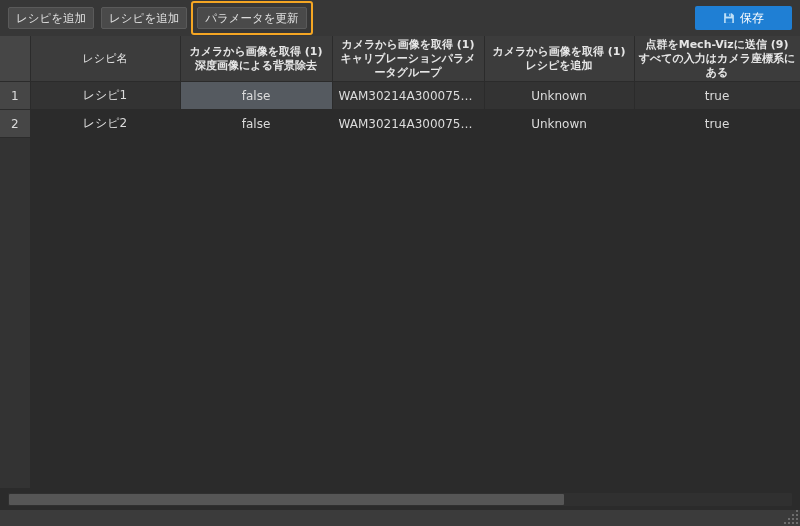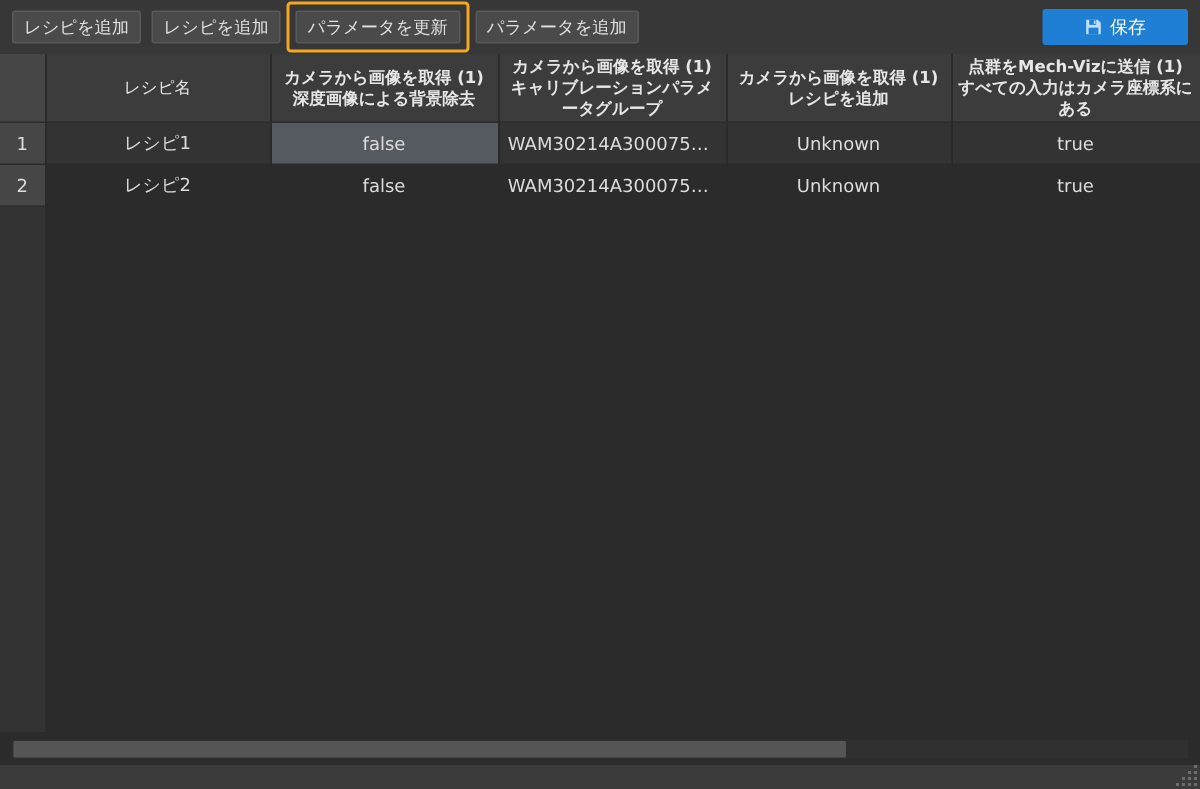--- a/index.html
+++ b/index.html
@@ -212,23 +212,20 @@
   <div class="toolbar">
     <div class="tb-left" id="tb-left">
         <span class="tb-btn-wrap">
           <button class="tb-btn">レシピを追加</button>
         </span>
         <span class="tb-btn-wrap">
           <button class="tb-btn">レシピを追加</button>
         </span>
         <span class="tb-btn-wrap focused">
           <button class="tb-btn">パラメータを更新</button>
-        </span>
-        <span class="tb-btn-wrap">
-          <button class="tb-btn">パラメータを追加</button>
         </span>
       </div>
     <div class="tb-spacer"></div>
     <button class="save-btn">
       <span class="save-icon">
         <svg viewBox="0 0 16 16" width="12" height="12" aria-hidden="true">
           <path fill="#bfe0f7" d="M1.5 1.5h10.2L14.5 4.3V14.5H1.5z"></path>
           <rect fill="#1f7fd4" x="4.2" y="1.5" width="6.2" height="4.6"></rect>
           <rect fill="#bfe0f7" x="8.3" y="2.3" width="1.5" height="3"></rect>
           <rect fill="#1f7fd4" x="3.6" y="8.6" width="8.8" height="5.9"></rect>
@@ -260,21 +257,21 @@
               </th>
               <th>
                 <span class="hdr-l1">カメラから画像を取得 (1)</span>
                 <span class="hdr-l2">キャリブレーションパラメータグループ</span>
               </th>
               <th>
                 <span class="hdr-l1">カメラから画像を取得 (1)</span>
                 <span class="hdr-l2">レシピを追加</span>
               </th>
               <th>
-                <span class="hdr-l1">点群をMech-Vizに送信 (1)</span>
+                <span class="hdr-l1">点群をMech-Vizに送信 (9)</span>
                 <span class="hdr-l2">すべての入力はカメラ座標系にある</span>
               </th>
             </tr>
         </thead>
         <tbody id="grid-body">
             <tr class="r-odd">
               <td class="rownum">1</td>
               <td title="レシピ1">レシピ1</td>
               <td class="cell-selected" title="false">false</td>
               <td title="WAM30214A3000752-...">WAM30214A3000752-...</td>

